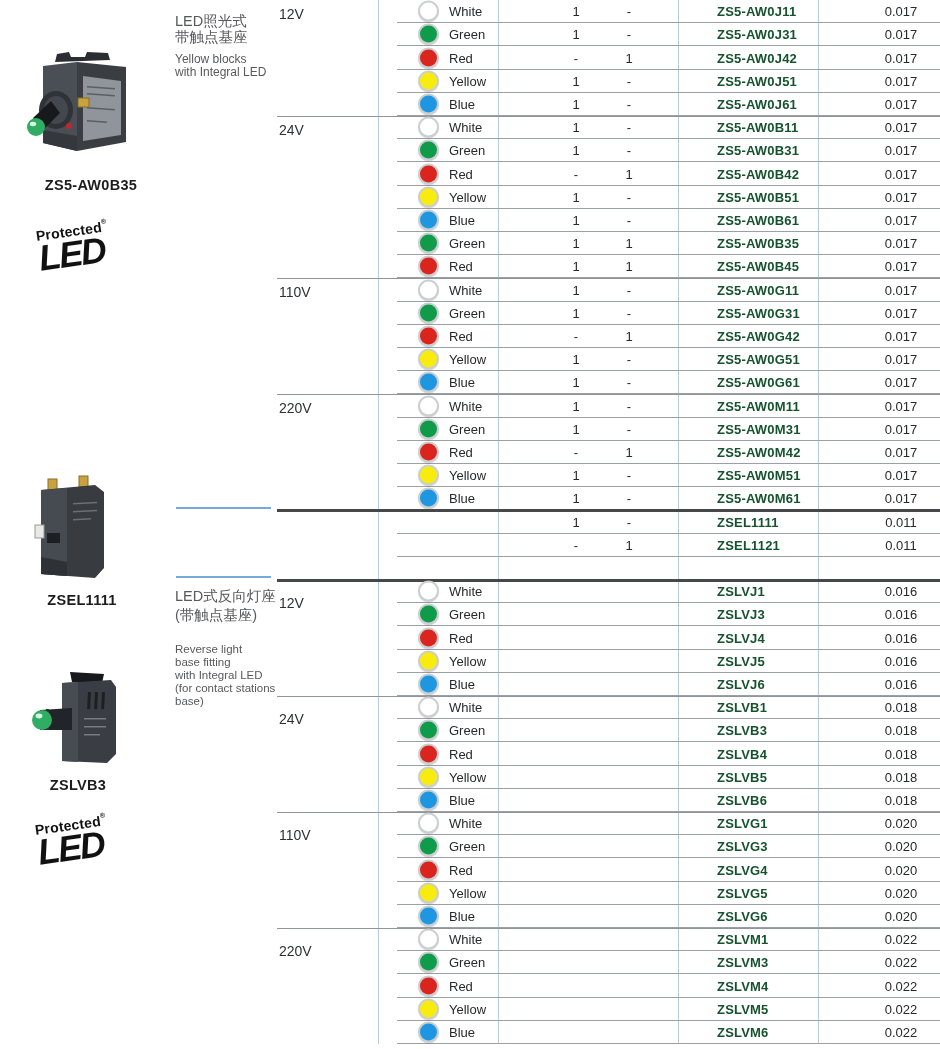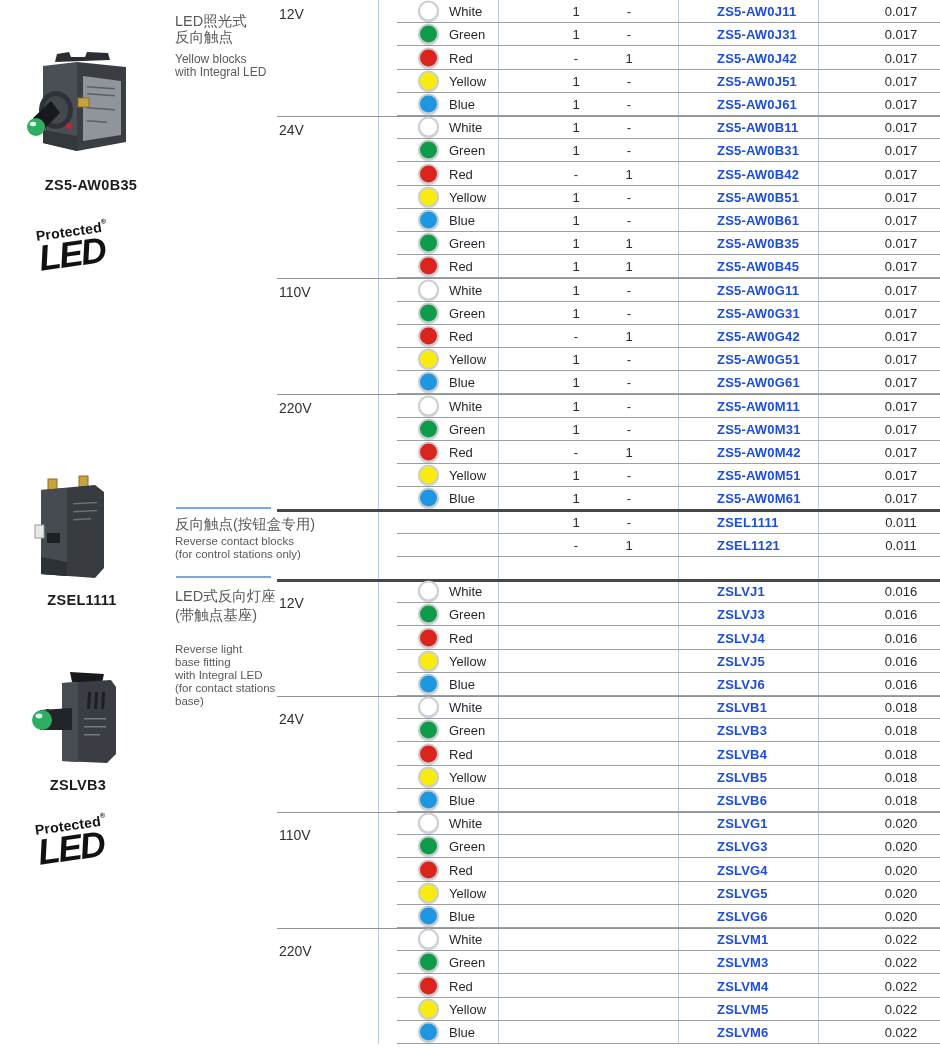--- a/index.html
+++ b/index.html
@@ -6,21 +6,21 @@
   .page{position:relative;width:940px;height:1049px;background:#ffffff;overflow:hidden;
         font-family:"Liberation Sans",sans-serif;-webkit-font-smoothing:antialiased;}
   
   .vline{position:absolute;top:0;height:1044px;width:1px;background:#b9cbde;}
   .row{position:absolute;left:397px;width:562px;border-bottom:1px solid #9aa0a5;box-sizing:border-box;text-decoration:underline;}
   .row.nb{border-bottom:none;}
   .cell{position:absolute;font-size:13px;color:#27292b;top:50%;transform:translateY(-50%);white-space:nowrap;}
   .c-name{left:52px;}
   .c-no{left:139px;width:80px;text-align:center;}
   .c-nc{left:192px;width:80px;text-align:center;}
-  .c-part{left:320px;font-weight:700;color:#1d4ed8;letter-spacing:.2px;}
+  .c-part{left:320px;font-weight:700;color:#14532d;letter-spacing:.2px;}
   .c-wt{left:458px;width:92px;text-align:center;}
   .swatch{position:absolute;left:21px;top:50%;transform:translateY(-50%);width:17px;height:17px;
           border-radius:50%;border:2.5px solid #cbced1;box-shadow:0 1px 1px rgba(0,0,0,.15);}
   .vlabel{position:absolute;left:279px;font-size:14px;color:#2e3032;}
   .gline{position:absolute;left:277px;width:663px;height:1px;background:#8f9498;}
   .thick{position:absolute;left:277px;width:663px;height:2.5px;background:#454749;}
   .accent{position:absolute;left:176px;width:95px;height:2px;background:#76aad9;}
   
   .desc{position:absolute;left:175px;color:#58595b;}
   .zh{font-size:14.5px;line-height:16px;white-space:nowrap;}
@@ -106,35 +106,28 @@
   </figure>
   <div class="caption" style="left:18px;top:777px;width:120px">ZSLVB3</div>
 
   <div class="badge" style="left:37px;top:818px">
     <div class="bt"><span>Protected</span><span class="reg">®</span></div>
     <div class="bl">LED</div>
   </div>
 
   <div class="desc" style="top:13px">
     <div class="zh">LED照光式</div>
-    <div class="zh">反向触点</div>
+    <div class="zh">带触点基座</div>
     <div style="margin-top:8px">
       <div class="en">Yellow blocks</div>
       <div class="en">with Integral LED</div>
     </div>
   </div>
 
   <div class="accent" style="top:507px"></div>
-  <div class="desc" style="top:516px">
-    <div class="zh">反向触点(按钮盒专用)</div>
-    <div style="margin-top:3px">
-      <div class="en2">Reverse contact blocks</div>
-      <div class="en2">(for control stations only)</div>
-    </div>
-  </div>
 
   <div class="accent" style="top:576px"></div>
   <div class="desc" style="top:587px">
     <div class="zh" style="line-height:19px">LED式反向灯座</div>
     <div class="zh" style="line-height:19px">(带触点基座)</div>
     <div style="margin-top:18px">
       <div class="en2" style="line-height:13px">Reverse light</div>
       <div class="en2" style="line-height:13px">base fitting</div>
       <div class="en2" style="line-height:13px">with Integral LED</div>
       <div class="en2" style="line-height:13px">(for contact stations</div>

